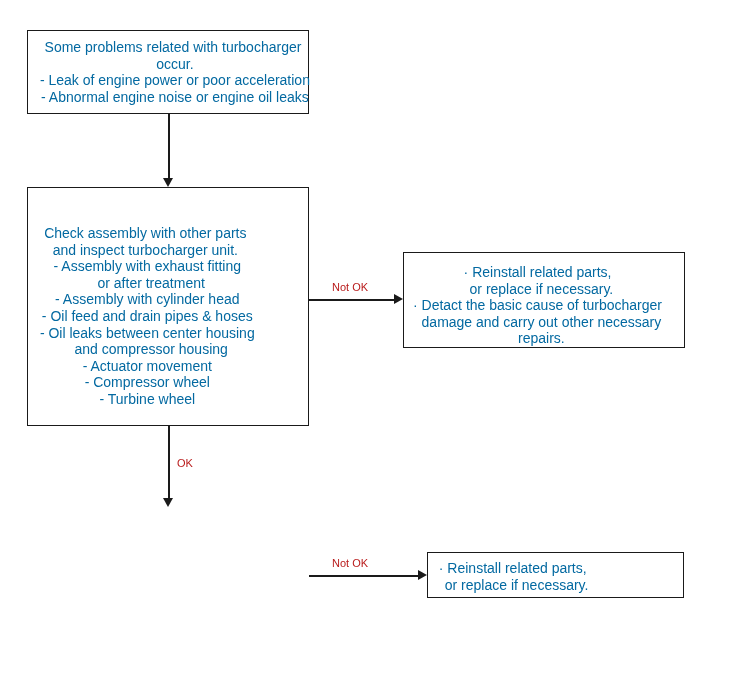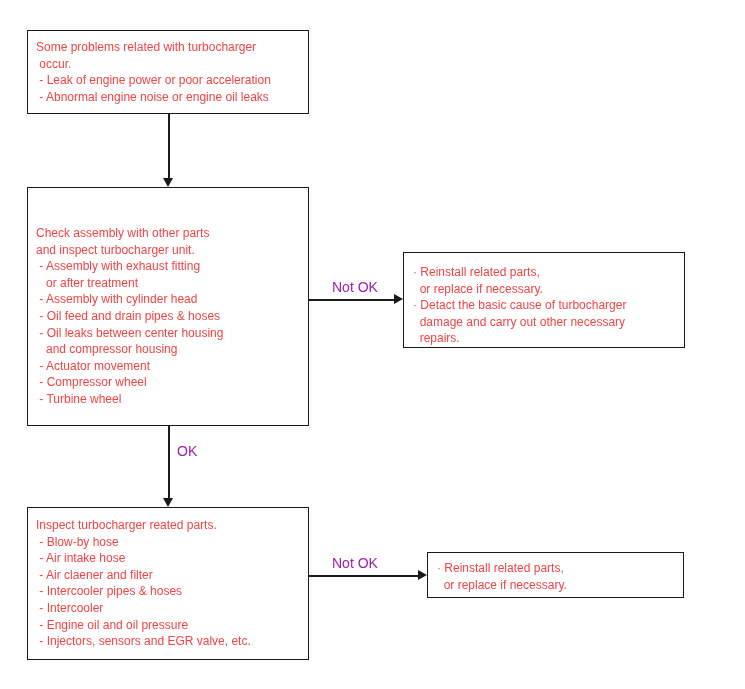--- a/index.html
+++ b/index.html
@@ -23,24 +23,25 @@
     position: absolute;
     box-sizing: border-box;
     border: 1.4px solid #1a1a1a;
     background: #ffffff;
   }
   .node-body {
     position: absolute;
     left: 0;
     top: 0;
     padding: 0;
-    font-size: 12px;
+    font-size: 14px;
     line-height: 16.6px;
     white-space: pre;
-    color: #ef4444;
+    color: #0369a1;
+    text-align: center;
   }
   .line {
     position: absolute;
     background: #1a1a1a;
   }
   .vline { width: 1.5px; }
   .hline { height: 1.5px; }
   .arrow-down {
     position: absolute;
     width: 0;
@@ -52,23 +53,23 @@
   .arrow-right {
     position: absolute;
     width: 0;
     height: 0;
     border-top: 5.5px solid transparent;
     border-bottom: 5.5px solid transparent;
     border-left: 9px solid #1a1a1a;
   }
   .edge-label {
     position: absolute;
-    font-size: 14px;
+    font-size: 11px;
     line-height: 14px;
-    color: #a21caf;
+    color: #b91c1c;
     white-space: nowrap;
     background: #ffffff;
     padding: 0 2px;
   }
 
   
   #node-problem      { left: 27px;  top: 30px;  width: 282px; height: 84px; }
   #node-problem .node-body      { left: 8px;  top: 8px; }
 
   #node-check        { left: 27px;  top: 187px; width: 282px; height: 239px; }
@@ -119,32 +120,22 @@
   <div class="node" id="node-reinstall-1">
     <div class="node-body">· Reinstall related parts,
   or replace if necessary.
 · Detact the basic cause of turbocharger
   damage and carry out other necessary
   repairs.</div>
   </div>
 
   <div class="line vline" style="left:168px; top:426px; height:72px;"></div>
   <div class="arrow-down" style="left:163px; top:498px;"></div>
-  <div class="edge-label" style="left:175px; top:444px;">OK</div>
+  <div class="edge-label" style="left:175px; top:456px;">OK</div>
 
-  <div class="node" id="node-inspect">
-    <div class="node-body">Inspect turbocharger reated parts.
- - Blow-by hose
- - Air intake hose
- - Air claener and filter
- - Intercooler pipes &amp; hoses
- - Intercooler
- - Engine oil and oil pressure
- - Injectors, sensors and EGR valve, etc.</div>
-  </div>
 
   <div class="line hline" style="left:309px; top:575px; width:109px;"></div>
   <div class="arrow-right" style="left:418px; top:570px;"></div>
   <div class="edge-label" style="left:330px; top:556px;">Not OK</div>
 
   <div class="node" id="node-reinstall-2">
     <div class="node-body">· Reinstall related parts,
   or replace if necessary.</div>
   </div>
 

